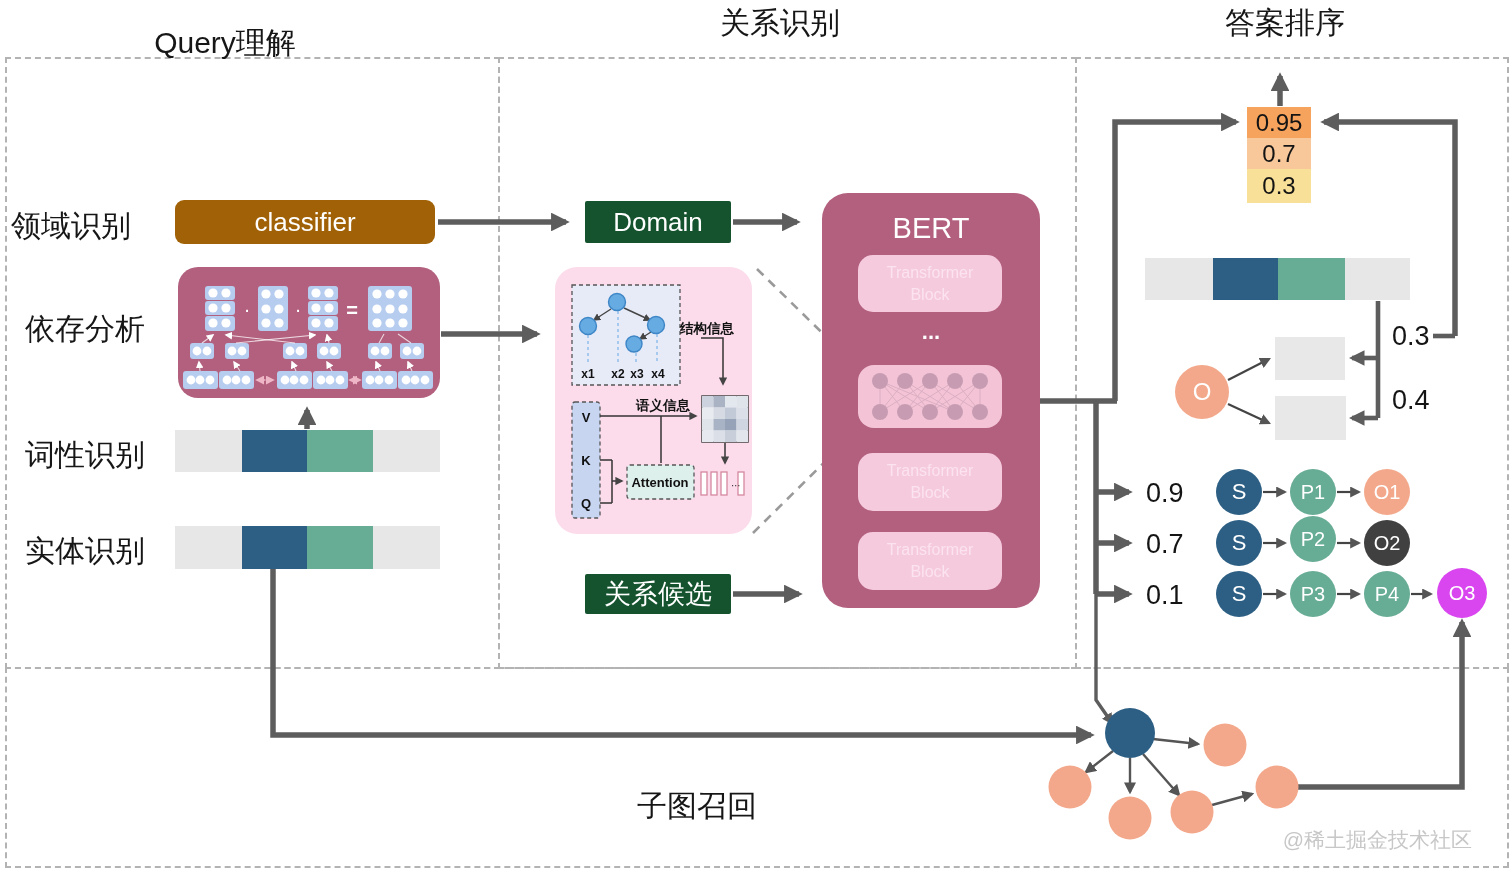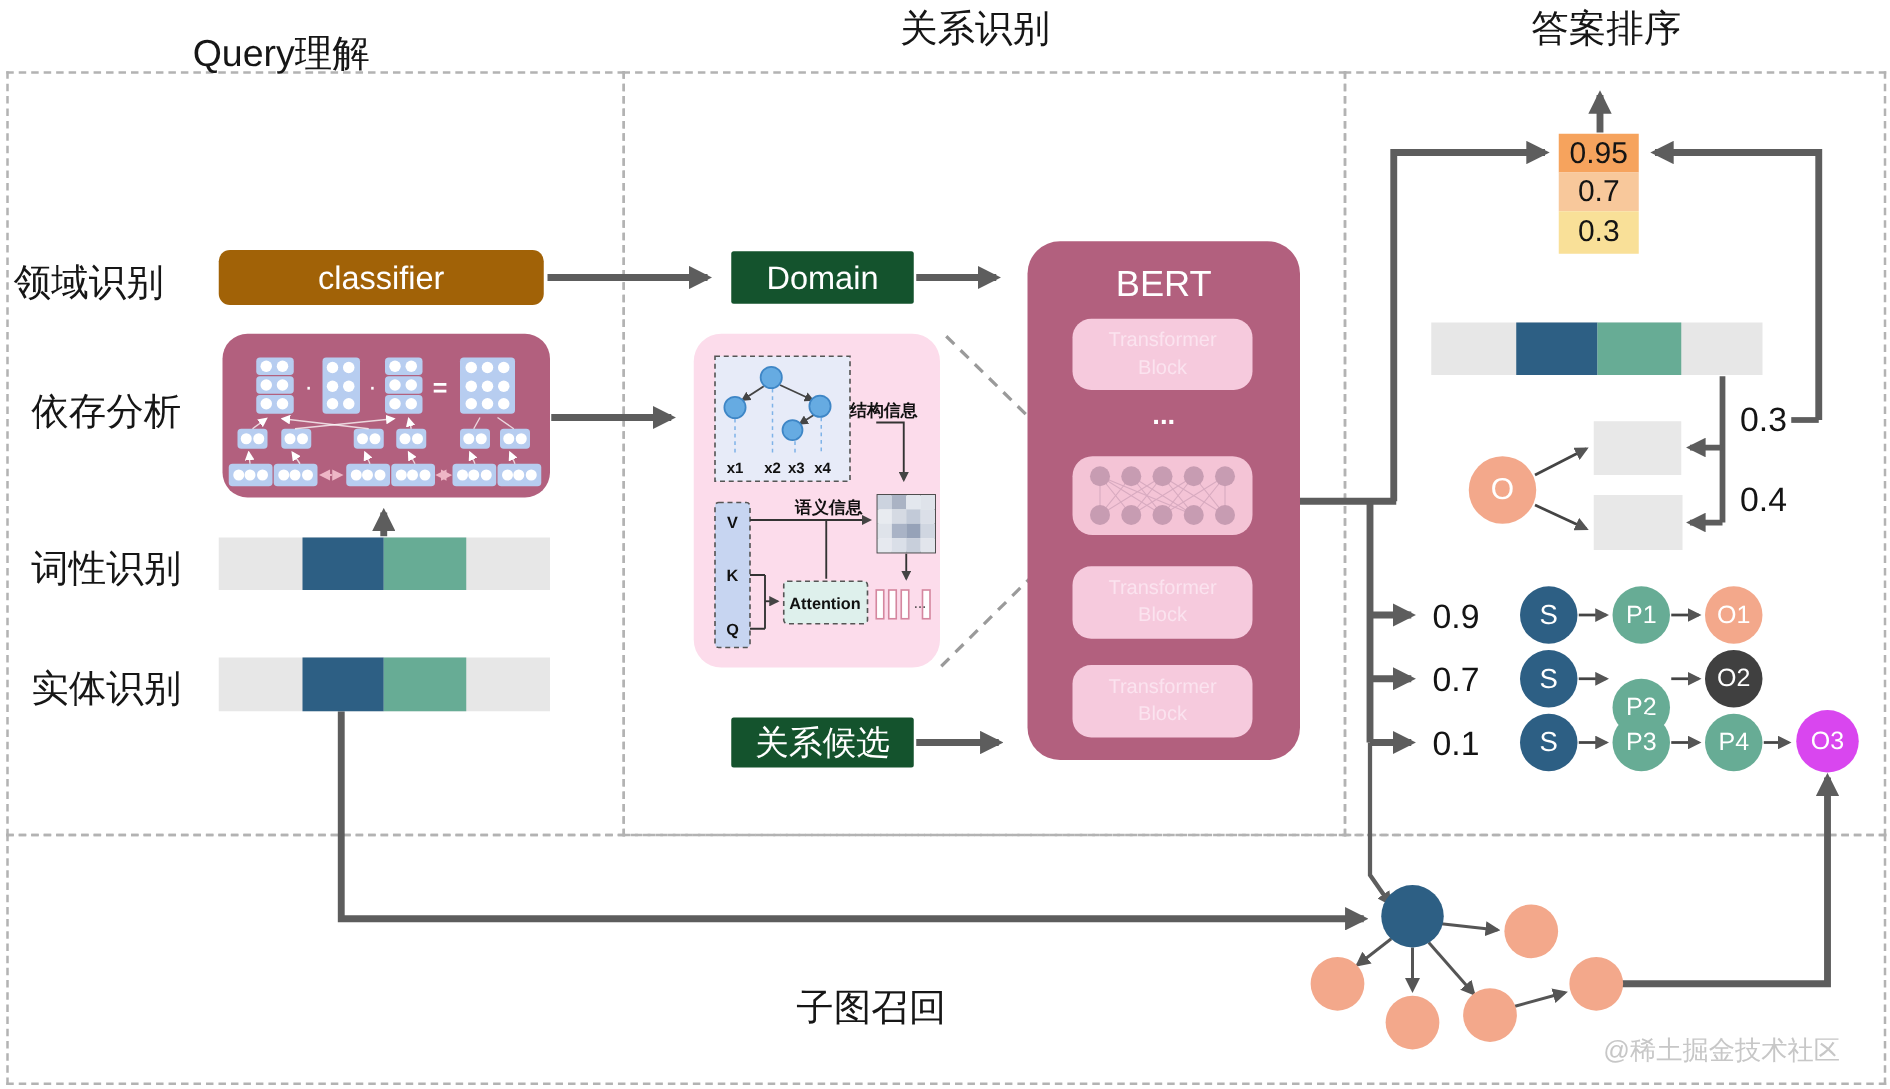--- a/index.html
+++ b/index.html
@@ -374,21 +374,21 @@
 
   <div class="abs lay score" style="left:1146px;top:478px;">0.9</div>
   <div class="abs lay score" style="left:1146px;top:529px;">0.7</div>
   <div class="abs lay score" style="left:1146px;top:580px;">0.1</div>
 
   <div class="cnode ctr lay" style="left:1239px;top:492px;width:46px;height:46px;background:#2d5f84;font-size:22px;">S</div>
   <div class="cnode ctr lay" style="left:1313px;top:492px;width:46px;height:46px;background:#67ac95;font-size:20px;">P1</div>
   <div class="cnode ctr lay" style="left:1387px;top:492px;width:46px;height:46px;background:#f3a88b;font-size:20px;">O1</div>
 
   <div class="cnode ctr lay" style="left:1239px;top:543px;width:46px;height:46px;background:#2d5f84;font-size:22px;">S</div>
-  <div class="cnode ctr lay" style="left:1313px;top:566px;width:46px;height:46px;background:#67ac95;font-size:20px;">P2</div>
+  <div class="cnode ctr lay" style="left:1313px;top:539px;width:46px;height:46px;background:#67ac95;font-size:20px;">P2</div>
   <div class="cnode ctr lay" style="left:1387px;top:543px;width:46px;height:46px;background:#404040;font-size:20px;">O2</div>
 
   <div class="cnode ctr lay" style="left:1239px;top:594px;width:46px;height:46px;background:#2d5f84;font-size:22px;">S</div>
   <div class="cnode ctr lay" style="left:1313px;top:594px;width:46px;height:46px;background:#67ac95;font-size:20px;">P3</div>
   <div class="cnode ctr lay" style="left:1387px;top:594px;width:46px;height:46px;background:#67ac95;font-size:20px;">P4</div>
   <div class="cnode ctr lay" style="left:1462px;top:593px;width:50px;height:50px;background:#d946ef;font-size:20px;">O3</div>
 
   <div class="cnode lay" style="left:1130px;top:733px;width:50px;height:50px;background:#2d5f84;"></div>
   <div class="cnode lay" style="left:1225px;top:745px;width:43px;height:43px;background:#f3a88b;"></div>
   <div class="cnode lay" style="left:1070px;top:787px;width:43px;height:43px;background:#f3a88b;"></div>

